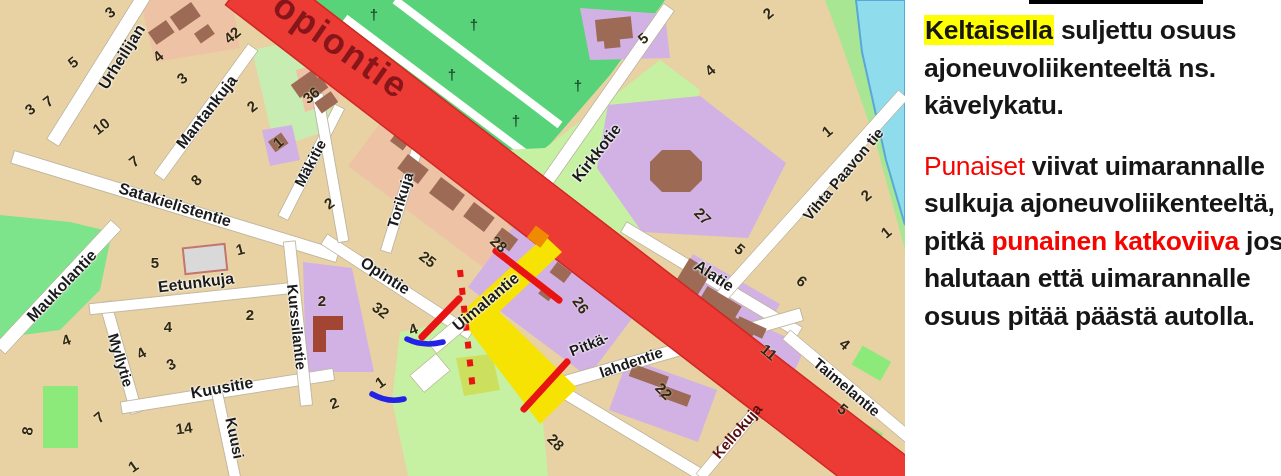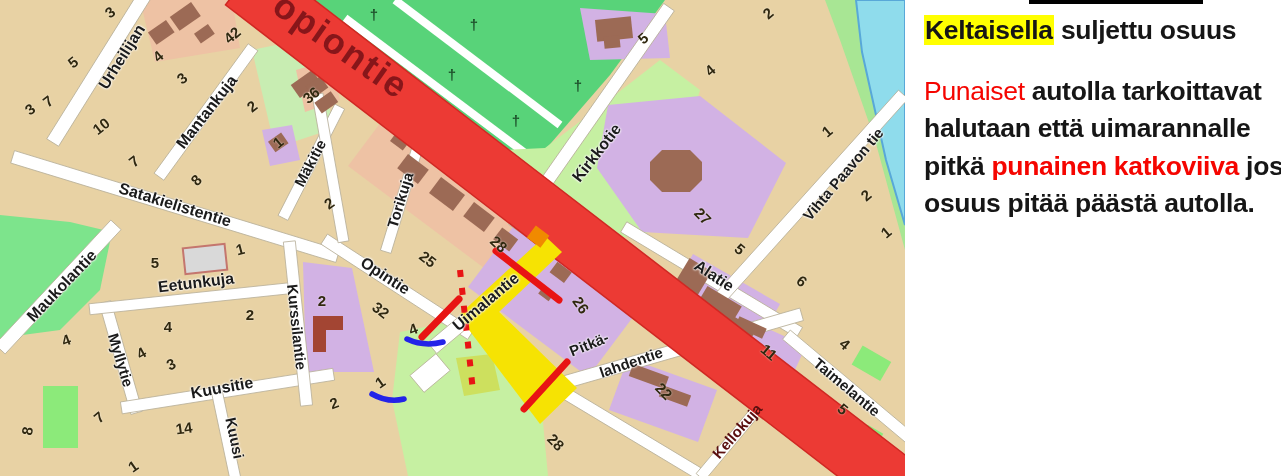--- a/index.html
+++ b/index.html
@@ -235,23 +235,26 @@
         <div class="cross" style="left: 516px; top: 120px;">†</div>
         <div class="cross" style="left: 578px; top: 85px;">†</div>
       </div>
   </div>
 
   <div id="panel">
     <div id="panel-bar"></div>
     <div id="panel-text">
       <div id="p1" class="p1">
           <div class="tline"><span class="hl-yellow">Keltaisella</span><span> suljettu osuus</span></div>
+          <div class="tline"><span>ajoneuvoliikenteeltä ns.</span></div>
+          <div class="tline"><span>kävelykatu.</span></div>
         </div>
       <div id="p2" class="p2">
-          <div class="tline"><span class="red-strong">Punaiset</span><span> autolla tarkoittavat</span></div>
+          <div class="tline"><span class="red-strong">Punaiset</span><span> viivat uimarannalle</span></div>
+          <div class="tline"><span>sulkuja ajoneuvoliikenteeltä,</span></div>
+          <div class="tline"><span>pitkä </span><span class="red-word">punainen katkoviiva</span><span> jos</span></div>
           <div class="tline"><span>halutaan että uimarannalle</span></div>
-          <div class="tline"><span>pitkä </span><span class="red-word">punainen katkoviiva</span><span> jos</span></div>
           <div class="tline"><span>osuus pitää päästä autolla.</span></div>
         </div>
     </div>
   </div>
 
 </div>
 
 </body></html>

